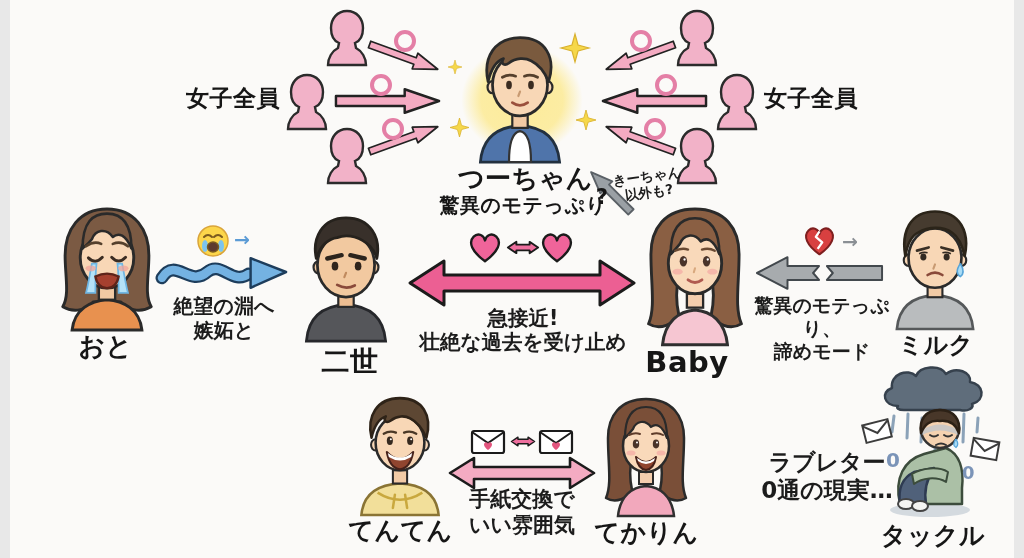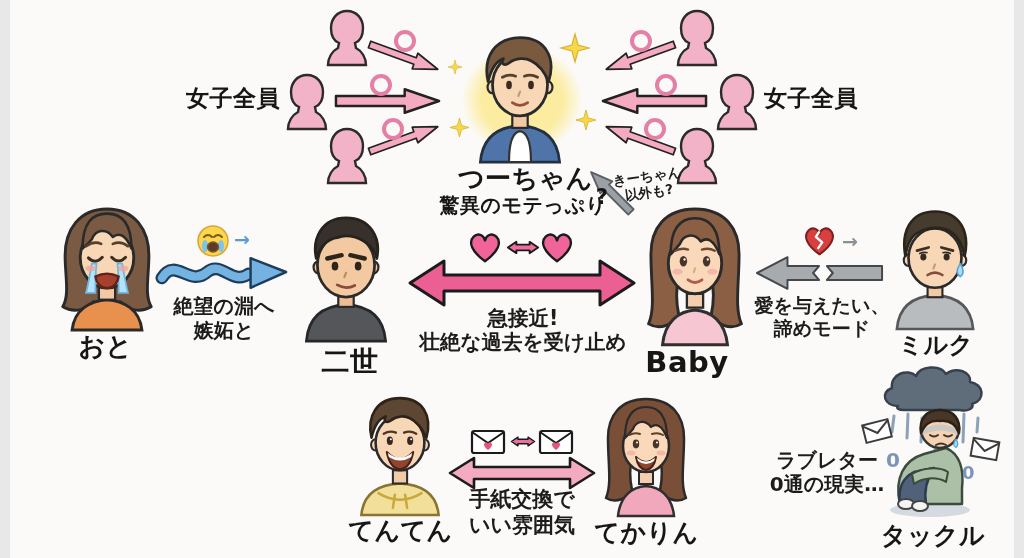--- a/index.html
+++ b/index.html
@@ -223,21 +223,21 @@
   <svg class="abs" style="left:791px;top:225px;" width="37" height="33" viewBox="0 0 40 36">
     <path d="M20,32 C6,22 2,12 8,6 C13,1 19,5 20,10 C21,5 27,1 32,6 C38,12 34,22 20,32 Z" fill="#d84040" stroke="#7e1f1f" stroke-width="2.2" stroke-linejoin="round"></path>
     <polyline points="20,7 16,13 23,19 18,26" fill="none" stroke="#ffffff" stroke-width="2.5" stroke-linejoin="round"></polyline>
   </svg>
   <div class="arrow-glyph" style="left:832px;top:230px;font-size:19px;color:#8a8f94;">→</div>
   <svg class="abs" style="left:744px;top:252px;" width="132" height="42" viewBox="0 0 134 42">
     <polygon points="3,21 34,5 34,14 66,14 60,21 66,28 34,28 34,37" fill="#a7abae" stroke="#42484d" stroke-width="2" stroke-linejoin="round"></polygon>
     <polygon points="74,14 130,14 130,28 74,28 80,21" fill="#a7abae" stroke="#42484d" stroke-width="2" stroke-linejoin="round"></polygon>
   </svg>
   <div class="cap" style="left:732px;top:294px;width:160px;font-size:19px;">
-    <div>愛を与えたい、</div>
+    <div>驚異のモテっぷり、</div>
     <div>諦めモード</div>
   </div>
 
   <svg class="abs" style="left:872px;top:203px;" width="106" height="126" viewBox="0 0 100 119">
     <path d="M14,119 C16,96 32,88 50,87 C68,88 84,96 86,119 Z" fill="#b9bcbe" stroke="#55585a" stroke-width="2.5"></path>
     <rect x="43" y="76" width="14" height="13" fill="#f2cba6" stroke="#2a2a2a" stroke-width="2"></rect>
     <ellipse cx="25" cy="54" rx="4.5" ry="5.5" fill="#f8d7b6" stroke="#2a2a2a" stroke-width="2"></ellipse>
     <ellipse cx="75" cy="54" rx="4.5" ry="5.5" fill="#f8d7b6" stroke="#2a2a2a" stroke-width="2"></ellipse>
     <ellipse cx="50" cy="52" rx="25" ry="28" fill="#f8d7b6" stroke="#2a2a2a" stroke-width="2.5"></ellipse>
     <path d="M50,8 C26,8 18,28 22,50 C24,38 28,31 34,28 C44,22 58,22 66,28 C72,32 76,41 78,50 C83,28 74,8 50,8 Z" fill="#463b2f" stroke="#2b2419 " stroke-width="2.5" stroke-linejoin="round"></path>
@@ -347,19 +347,19 @@
     <rect x="2" y="2" width="26" height="18" fill="#ffffff" stroke="#3c3c3c" stroke-width="2"></rect>
     <path d="M2,3 L15,13 L28,3" fill="none" stroke="#3c3c3c" stroke-width="2"></path>
   </svg>
   <svg class="abs" style="left:960px;top:438px;transform:rotate(10deg);" width="30" height="22" viewBox="0 0 30 22">
     <rect x="2" y="2" width="26" height="18" fill="#ffffff" stroke="#3c3c3c" stroke-width="2"></rect>
     <path d="M2,3 L15,13 L28,3" fill="none" stroke="#3c3c3c" stroke-width="2"></path>
   </svg>
   <div class="arrow-glyph" style="left:876px;top:448px;font-size:20px;color:#7b94b8;">0</div>
   <div class="arrow-glyph" style="left:952px;top:462px;font-size:18px;color:#7b94b8;">0</div>
 
-  <div class="cap" style="left:747px;top:448px;width:140px;font-size:20px;">
+  <div class="cap" style="left:747px;top:448px;width:140px;font-size:23px;">
     <div>ラブレター</div>
     <div>0通の現実…</div>
   </div>
   <div class="lbl" style="left:870px;top:522px;width:106px;font-size:25px;">タックル</div>
 
 </div>
 
 </body></html>

